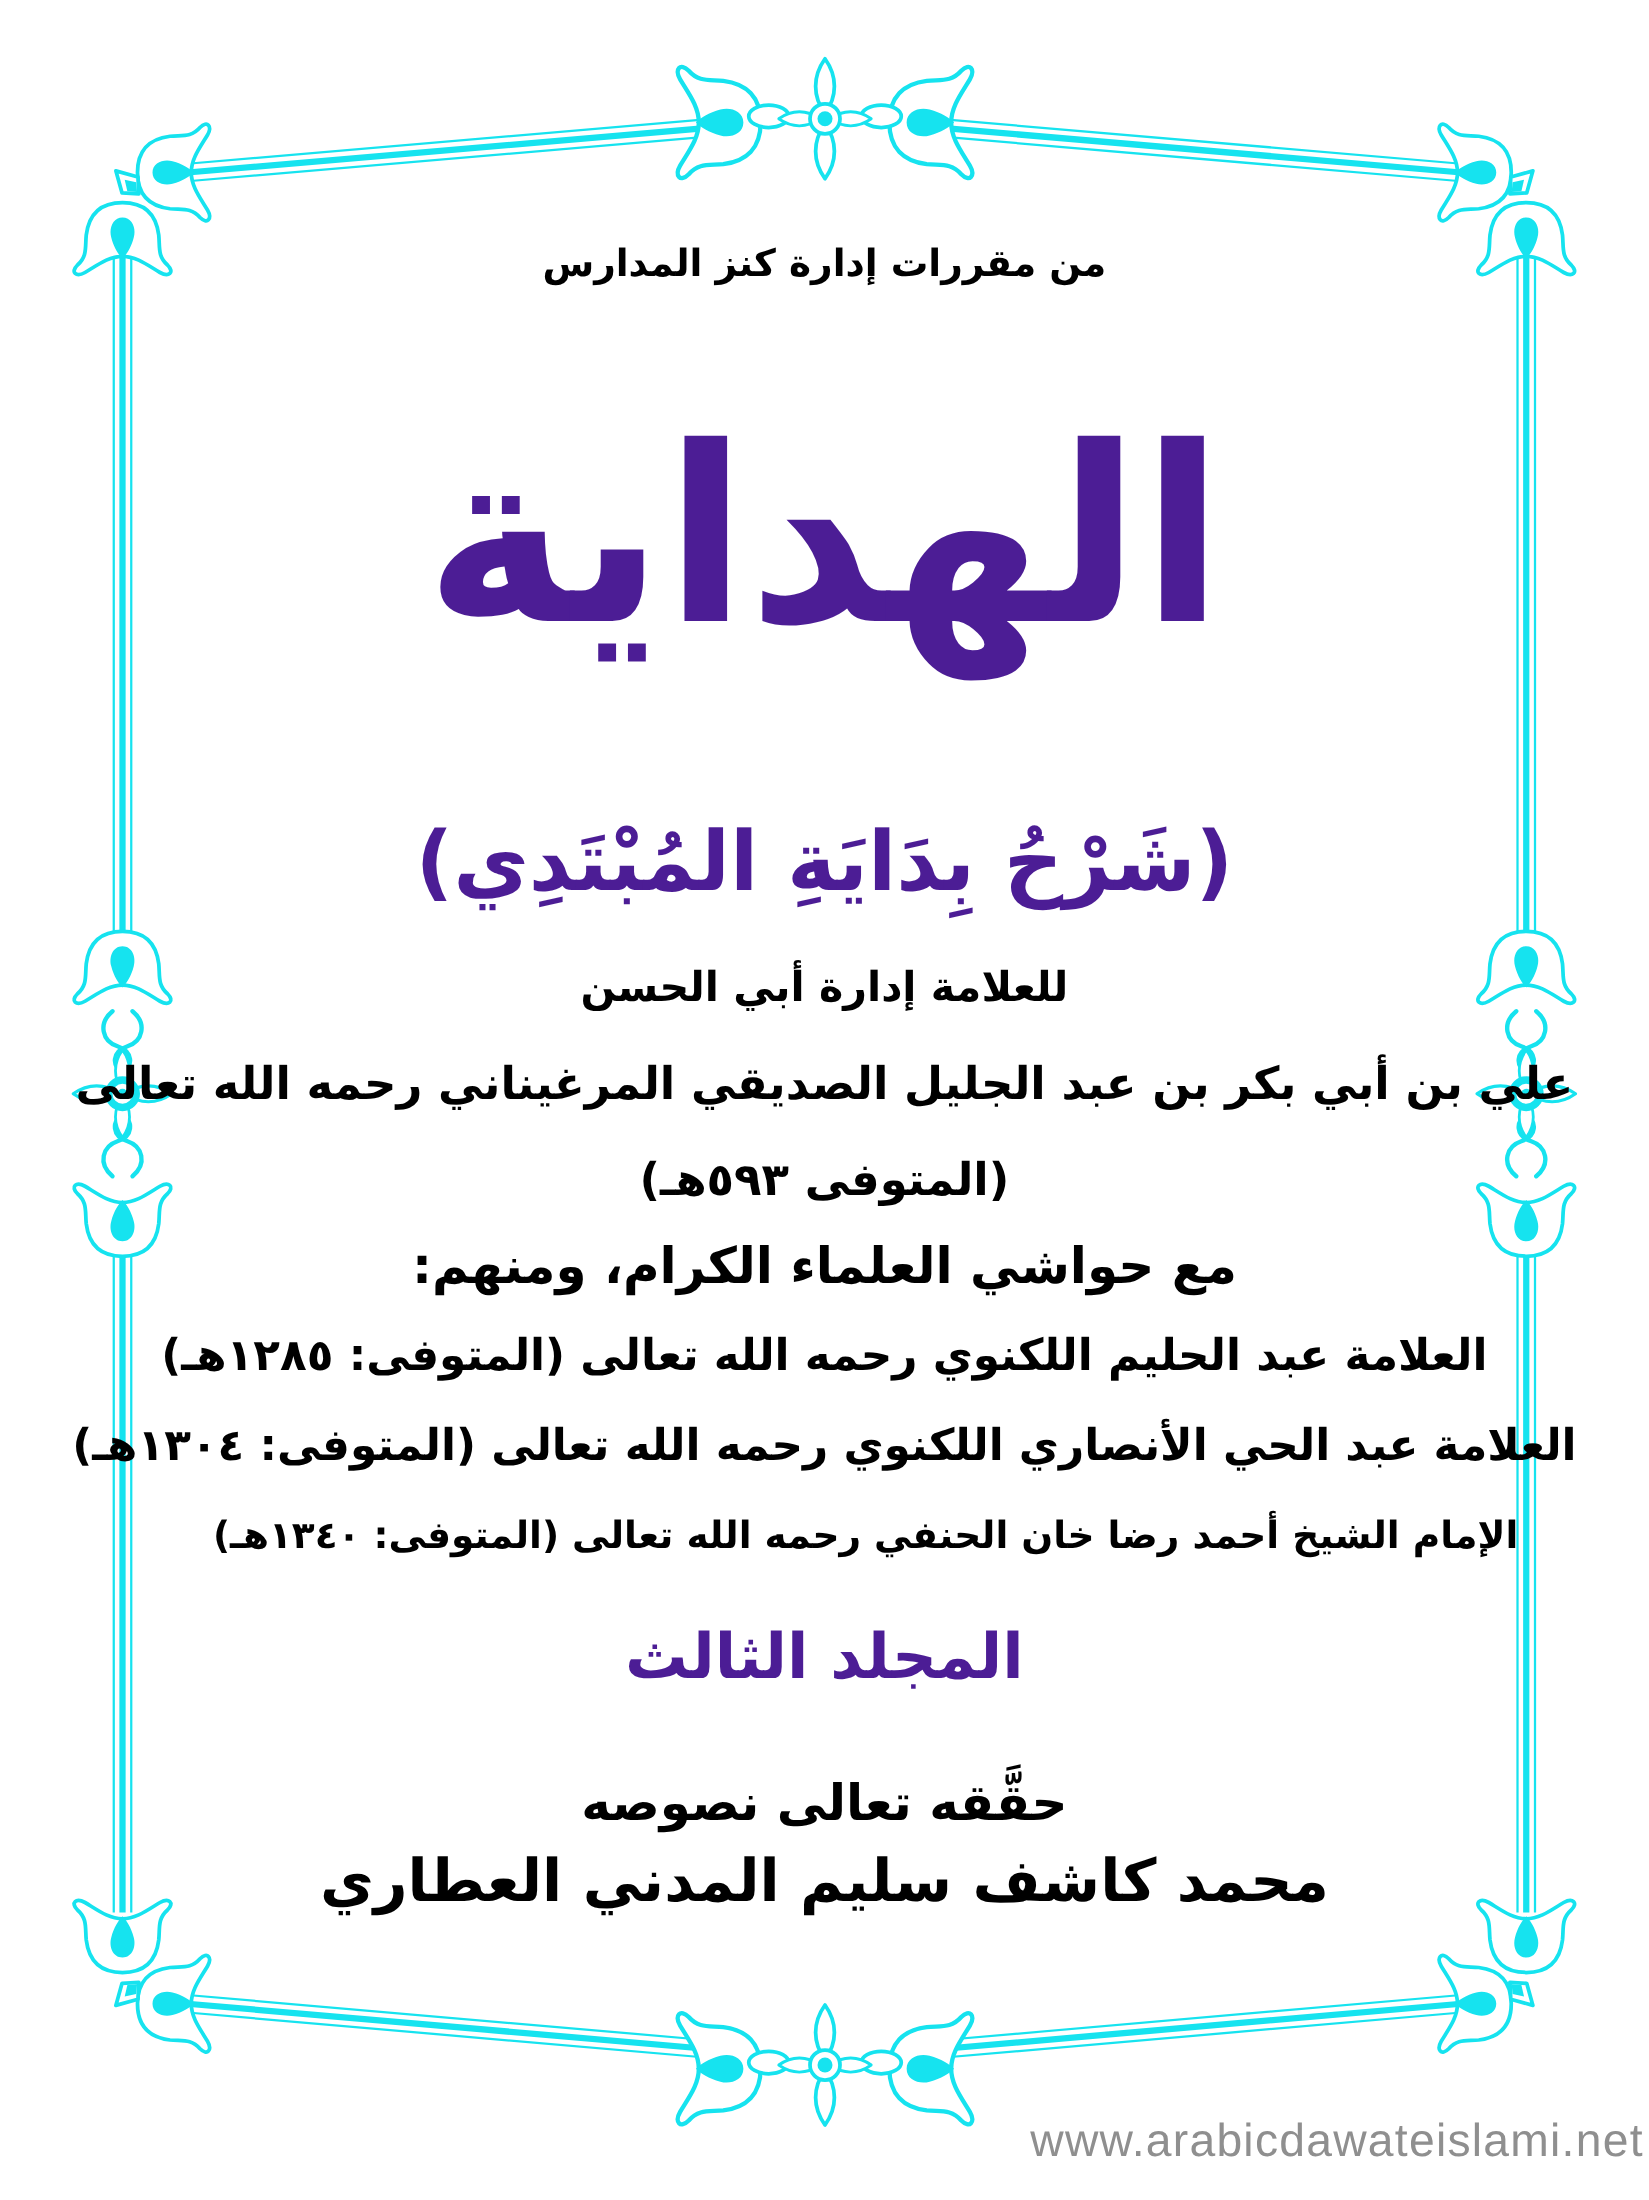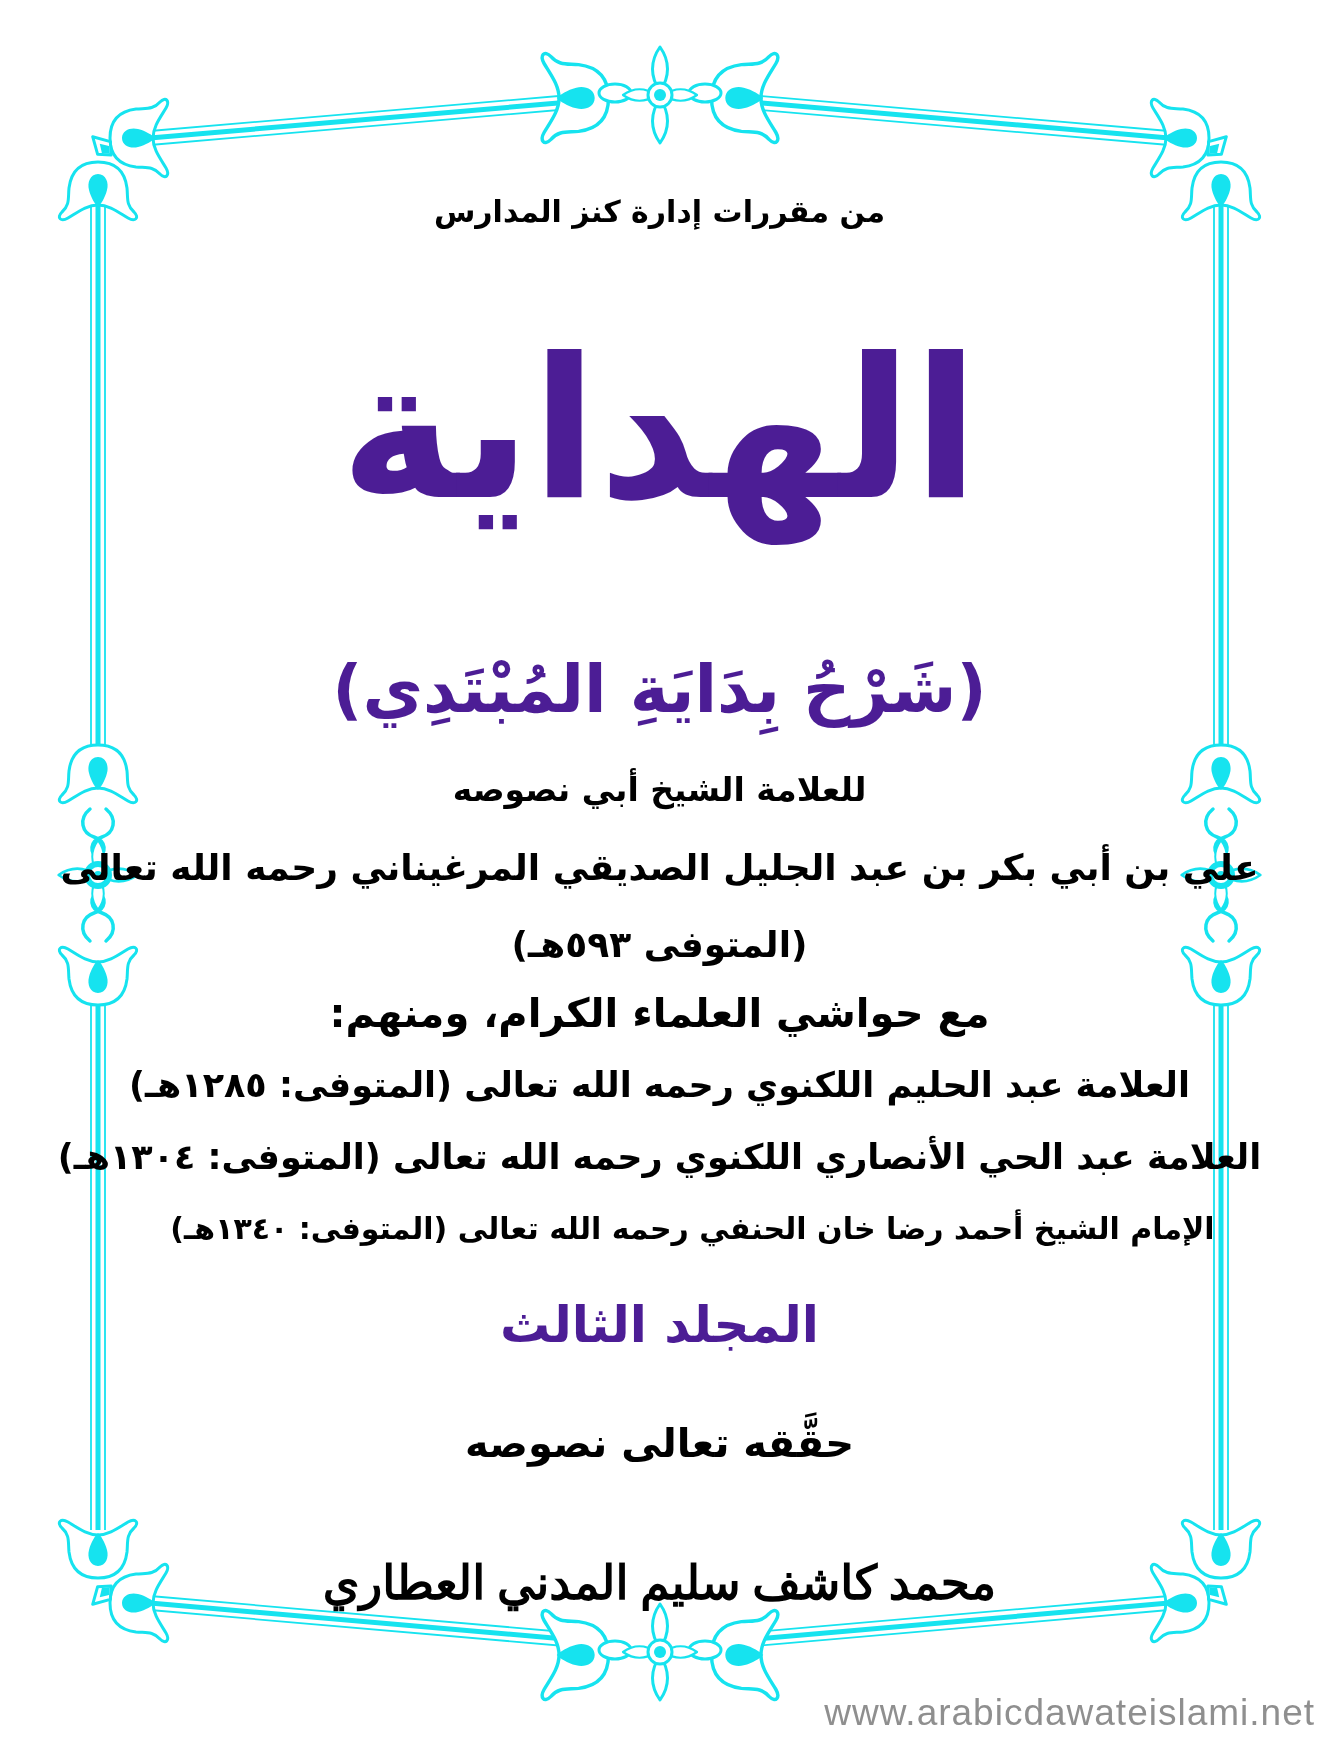--- a/index.html
+++ b/index.html
@@ -30,21 +30,21 @@
   .t-sub     { top:630px;  font-size:66px;  line-height:120px; }
   .t-honor   { top:770px;  font-size:33px;  line-height:40px;  }
   .t-author  { top:845px;  font-size:36px;  line-height:46px;  }
   .t-death   { top:922px;  font-size:36px;  line-height:46px;  }
   .t-intro   { top:988px;  font-size:40px;  line-height:50px;  }
   .t-sch1    { top:1062px; font-size:35px;  line-height:46px;  }
   .t-sch2    { top:1134px; font-size:35px;  line-height:46px;  }
   .t-sch3    { top:1206px; font-size:30px;  line-height:46px;margin-left:33px;  }
   .t-vol     { top:1293px; font-size:50px;  line-height:64px;  }
   .t-edlabel { top:1418px; font-size:40px;  line-height:50px;  }
-  .t-edname  { top:1552px; font-size:47px;  line-height:62px;font-family:Liberation Serif, serif;  }
+  .t-edname  { top:1475px; font-size:47px;  line-height:62px;  }
 
   .t-watermark {
     position:absolute; right:4px; top:1692px;
     font-family:"Liberation Sans", sans-serif; font-weight:normal;
     font-size:37px; color:#8f8f8f; letter-spacing:1px; direction:ltr;
   }
 </style>
 </head>
 <body>
 
@@ -141,21 +141,21 @@
     <use href="#sideorn" transform="translate(98,875)"></use>
     <use href="#sideorn" transform="translate(1221,875)"></use>
   </svg>
 
   <div class="txt t-series">من مقررات إدارة كنز المدارس</div>
 
   <div class="txt t-title cyan">الهداية</div>
 
   <div class="txt t-sub cyan">(شَرْحُ بِدَايَةِ المُبْتَدِي)</div>
 
-  <div class="txt t-honor">للعلامة الشيخ أبي نصوصه</div>
+  <div class="txt t-honor">للعلامة إدارة أبي الحسن</div>
 
   <div class="txt t-author">علي بن أبي بكر بن عبد الجليل الصديقي المرغيناني رحمه الله تعالى</div>
 
   <div class="txt t-death">(المتوفى ٥٩٣هـ)</div>
 
   <div class="txt t-intro">مع حواشي العلماء الكرام، ومنهم:</div>
 
   <div class="txt t-sch1">العلامة عبد الحليم اللكنوي رحمه الله تعالى (المتوفى: ١٢٨٥هـ)</div>
   <div class="txt t-sch2">العلامة عبد الحي الأنصاري اللكنوي رحمه الله تعالى (المتوفى: ١٣٠٤هـ)</div>
   <div class="txt t-sch3">الإمام الشيخ أحمد رضا خان الحنفي رحمه الله تعالى (المتوفى: ١٣٤٠هـ)</div>

